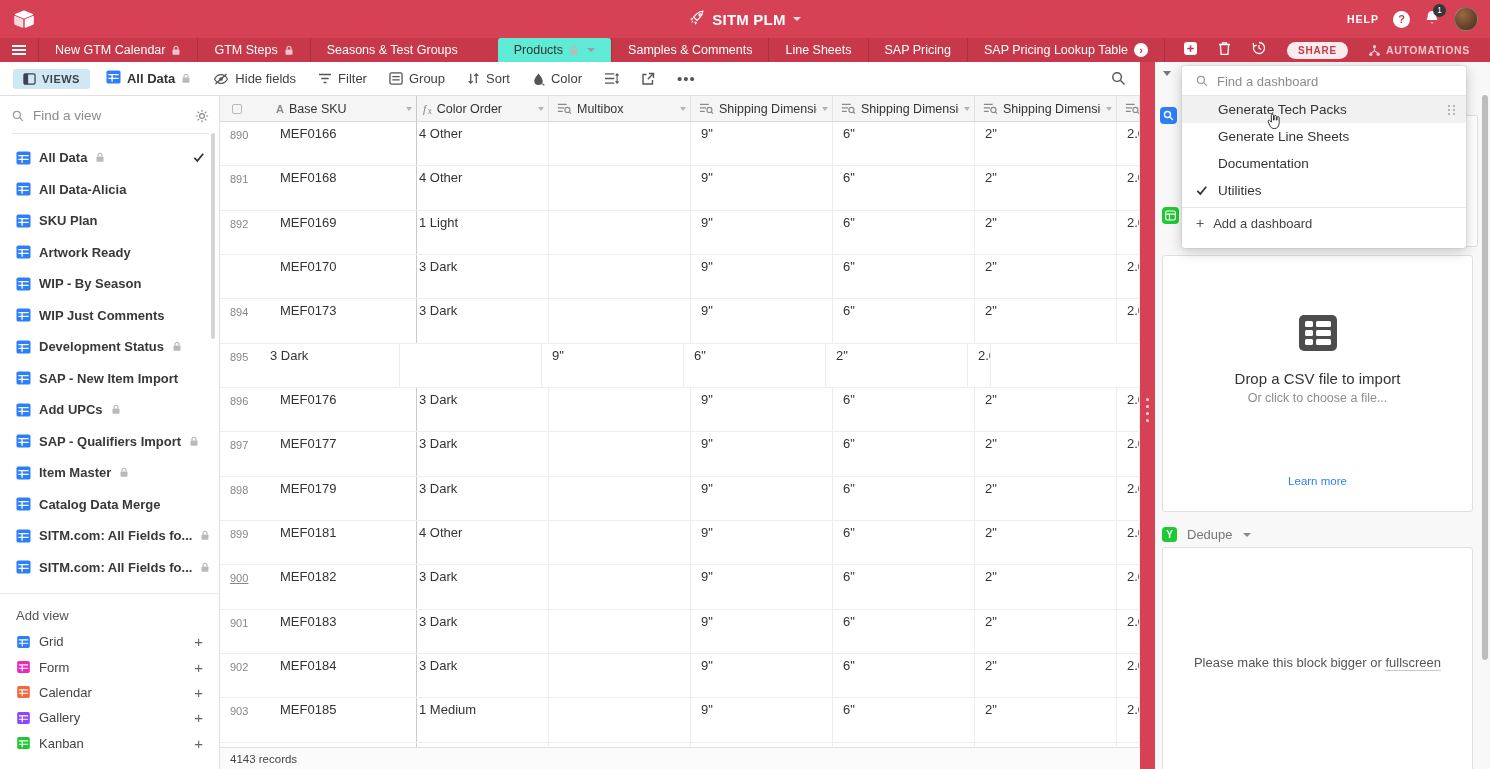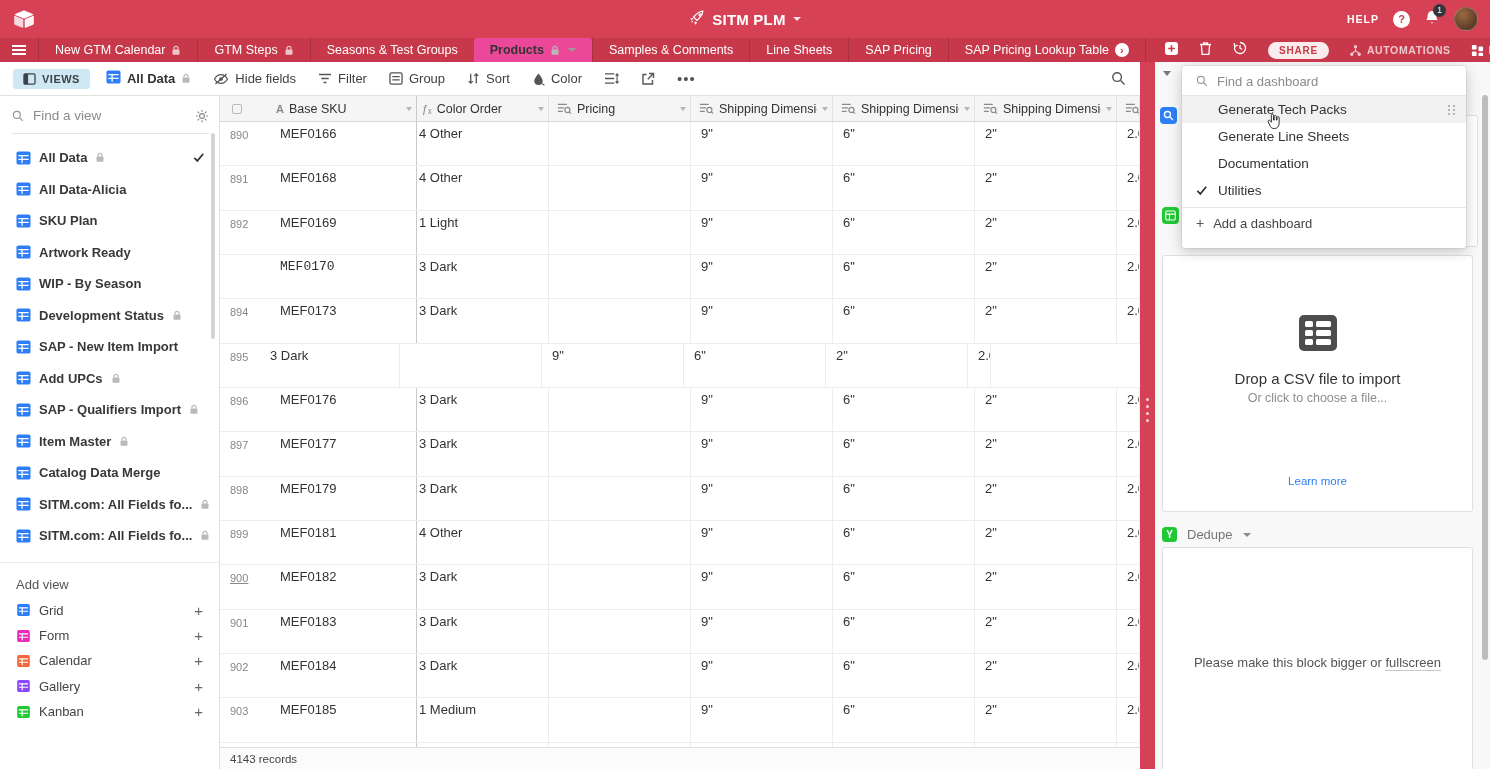--- a/index.html
+++ b/index.html
@@ -22,21 +22,21 @@
   .avatar { width:24px; height:24px; border-radius:50%; background:radial-gradient(circle at 35% 30%, #9a6a44, #5d3c26 70%, #3e2817); border:1px solid rgba(255,255,255,.25); }
 
   
   .tabbar { position:absolute; left:0; top:38px; width:1490px; height:24px; background:#c7384a; display:flex; align-items:stretch; }
   .hamburger { width:38px; display:flex; align-items:center; justify-content:center; flex:0 0 auto; }
   .hamburger i { display:block; width:14px; height:10px; border-top:2px solid #fff; border-bottom:2px solid #fff; position:relative; }
   .hamburger i:after { content:""; position:absolute; left:0; top:2px; width:14px; height:2px; background:#fff; }
   .tab { display:flex; align-items:center; gap:6px; padding:0 16px; color:#fff; font-size:12.5px; border-left:1px solid rgba(0,0,0,.14); white-space:nowrap; }
   .tab:last-of-type { border-right:1px solid rgba(0,0,0,.14); }
   .tab .lock { color:rgba(255,255,255,.7); display:flex; }
-  .tab.active { background:#ec4899; color:#333; border-radius:3px 3px 0 0; border-left:none; font-weight:bold; }
+  .tab.active { background:#5eead4; color:#333; border-radius:3px 3px 0 0; border-left:none; font-weight:normal;margin-left:24px; }
   .tab.active .lock { color:#b9b9b9; }
   .tab .caret-g { width:0; height:0; border-left:4px solid transparent; border-right:4px solid transparent; border-top:4px solid #9b9b9b; margin-left:2px; }
   .chev-circle { width:14px; height:14px; border-radius:50%; background:#fff; color:#c7384a; font-size:11px; font-weight:bold; display:flex; align-items:center; justify-content:center; line-height:1; }
   .tab-icons { display:flex; align-items:center; gap:20px; margin-left:18px; color:#fff; }
   .share-pill { background:rgba(255,255,255,.9); color:#c63a4a; font-size:10px; font-weight:bold; letter-spacing:.8px; padding:3px 11px; border-radius:10px; }
   .bar-word { display:flex; gap:5px; font-size:10.5px; font-weight:bold; letter-spacing:.6px; }
   .automations-btn { color:rgba(255,255,255,.72); }
   .blocks-btn { color:#fff; }
 
   
@@ -418,20 +418,30 @@
           <span class="vlabel">WIP - By Season</span>
           <span class="spacer"></span>
         </div>
         <div class="view-row">
           <span style="display: flex;">
             <svg width="15" height="14" viewBox="0 0 16 15">
               <rect x="0.5" y="0.5" width="15" height="14" rx="2" fill="#2d7ff9"></rect>
               <path d="M2.5 5h11M2.5 9h11M6.5 5v7.5" stroke="#fff" stroke-width="1.4"></path>
             </svg>
           </span>
+          <span class="vlabel">WIP Just Comments</span>
+          <span class="spacer"></span>
+        </div>
+        <div class="view-row">
+          <span style="display: flex;">
+            <svg width="15" height="14" viewBox="0 0 16 15">
+              <rect x="0.5" y="0.5" width="15" height="14" rx="2" fill="#2d7ff9"></rect>
+              <path d="M2.5 5h11M2.5 9h11M6.5 5v7.5" stroke="#fff" stroke-width="1.4"></path>
+            </svg>
+          </span>
           <span class="vlabel">Development Status</span>
           <span class="lock">
             <svg width="10" height="11" viewBox="0 0 12 13">
               <path d="M3.6 5.4V3.9a2.4 2.4 0 1 1 4.8 0v1.5" fill="none" stroke="currentColor" stroke-width="1.5"></path>
               <rect x="1.8" y="5.4" width="8.4" height="6.2" rx="1.2" fill="currentColor"></rect>
             </svg>
           </span>
           <span class="spacer"></span>
         </div>
         <div class="view-row">
@@ -608,21 +618,21 @@
           <span class="gh-chev"></span>
         </div>
         <div class="gh-cell" style="width: 142px;">
           <span class="colicon">
             <svg width="15" height="13" viewBox="0 0 17 14">
               <path d="M1 2.2h10M1 6.2h7M1 10.2h5.5" stroke="currentColor" stroke-width="1.4"></path>
               <circle cx="11.8" cy="8.6" r="2.9" fill="none" stroke="currentColor" stroke-width="1.3"></circle>
               <path d="M13.9 10.9l2 2" stroke="currentColor" stroke-width="1.3"></path>
             </svg>
           </span>
-          <span class="glabel">Pricing</span>
+          <span class="glabel">Multibox</span>
           <span class="gh-chev"></span>
         </div>
         <div class="gh-cell" style="width: 142px;">
           <span class="colicon">
             <svg width="15" height="13" viewBox="0 0 17 14">
               <path d="M1 2.2h10M1 6.2h7M1 10.2h5.5" stroke="currentColor" stroke-width="1.4"></path>
               <circle cx="11.8" cy="8.6" r="2.9" fill="none" stroke="currentColor" stroke-width="1.3"></circle>
               <path d="M13.9 10.9l2 2" stroke="currentColor" stroke-width="1.3"></path>
             </svg>
           </span>
@@ -688,21 +698,21 @@
           <div class="g-cell skucell" style="width: 149px;">MEF0169</div>
           <div class="g-cell clipcell" style="width: 132px;">1 Light</div>
           <div class="g-cell" style="width: 142px;"></div>
           <div class="g-cell" style="width: 142px;">9"</div>
           <div class="g-cell" style="width: 142px;">6"</div>
           <div class="g-cell" style="width: 142px;">2"</div>
           <div class="g-cell" style="width: 23px;">2.0</div>
         </div>
         <div class="g-row">
           <div class="g-cell numcell" style="width: 48px; margin-top: 44px;">893</div>
-          <div class="g-cell skucell" style="width: 149px; font-family: Liberation Mono, monospace;">MEF0170</div>
+          <div class="g-cell skucell" style="width: 149px;">MEF0170</div>
           <div class="g-cell clipcell" style="width: 132px;">3 Dark</div>
           <div class="g-cell" style="width: 142px;"></div>
           <div class="g-cell" style="width: 142px;">9"</div>
           <div class="g-cell" style="width: 142px;">6"</div>
           <div class="g-cell" style="width: 142px;">2"</div>
           <div class="g-cell" style="width: 23px;">2.0</div>
         </div>
         <div class="g-row">
           <div class="g-cell numcell" style="width: 48px;">894</div>
           <div class="g-cell skucell" style="width: 149px;">MEF0173</div>

